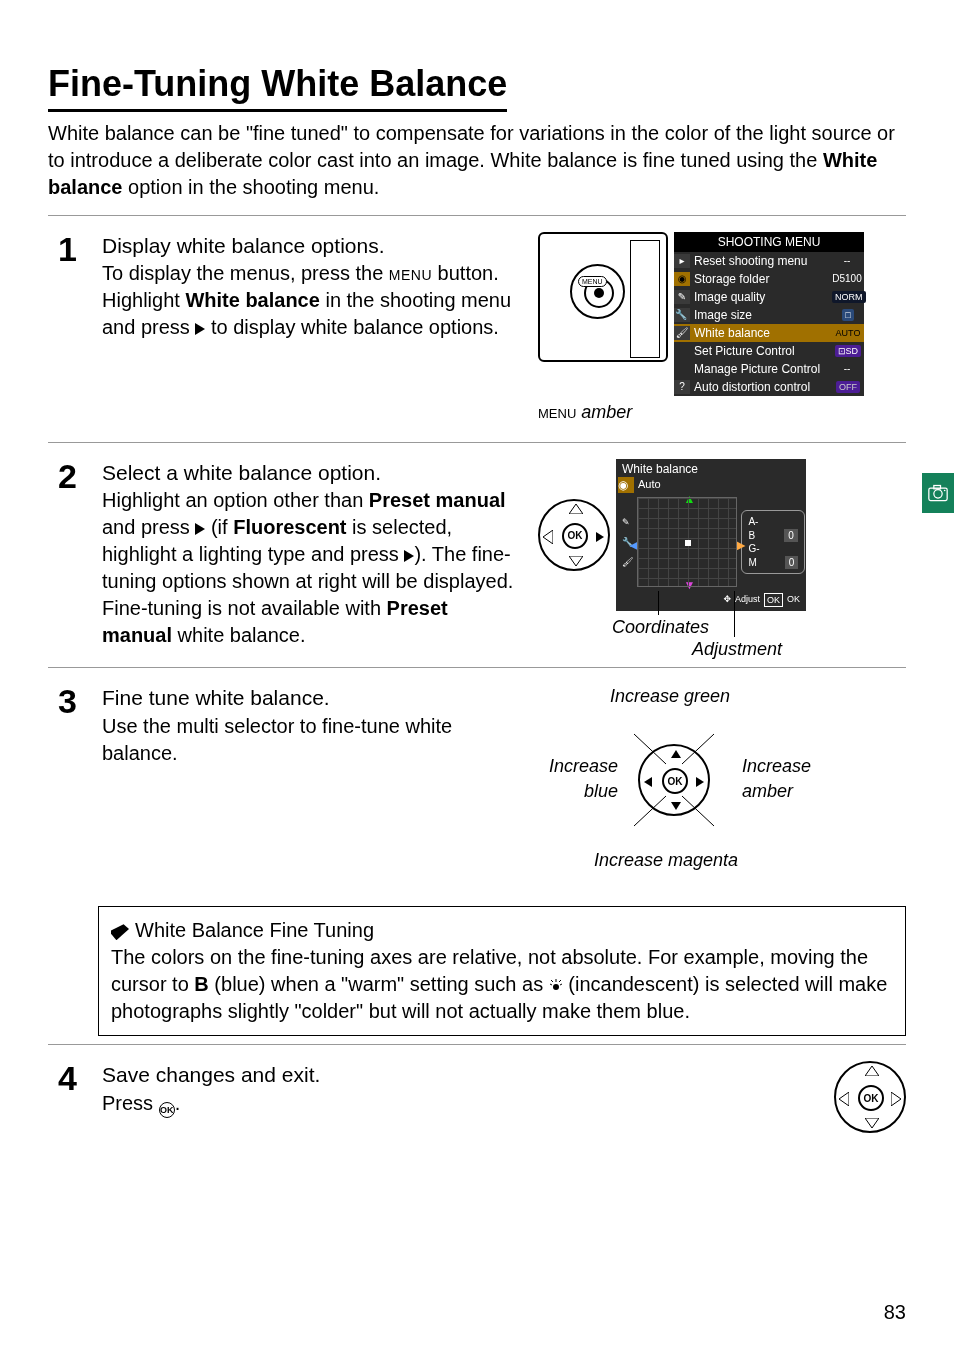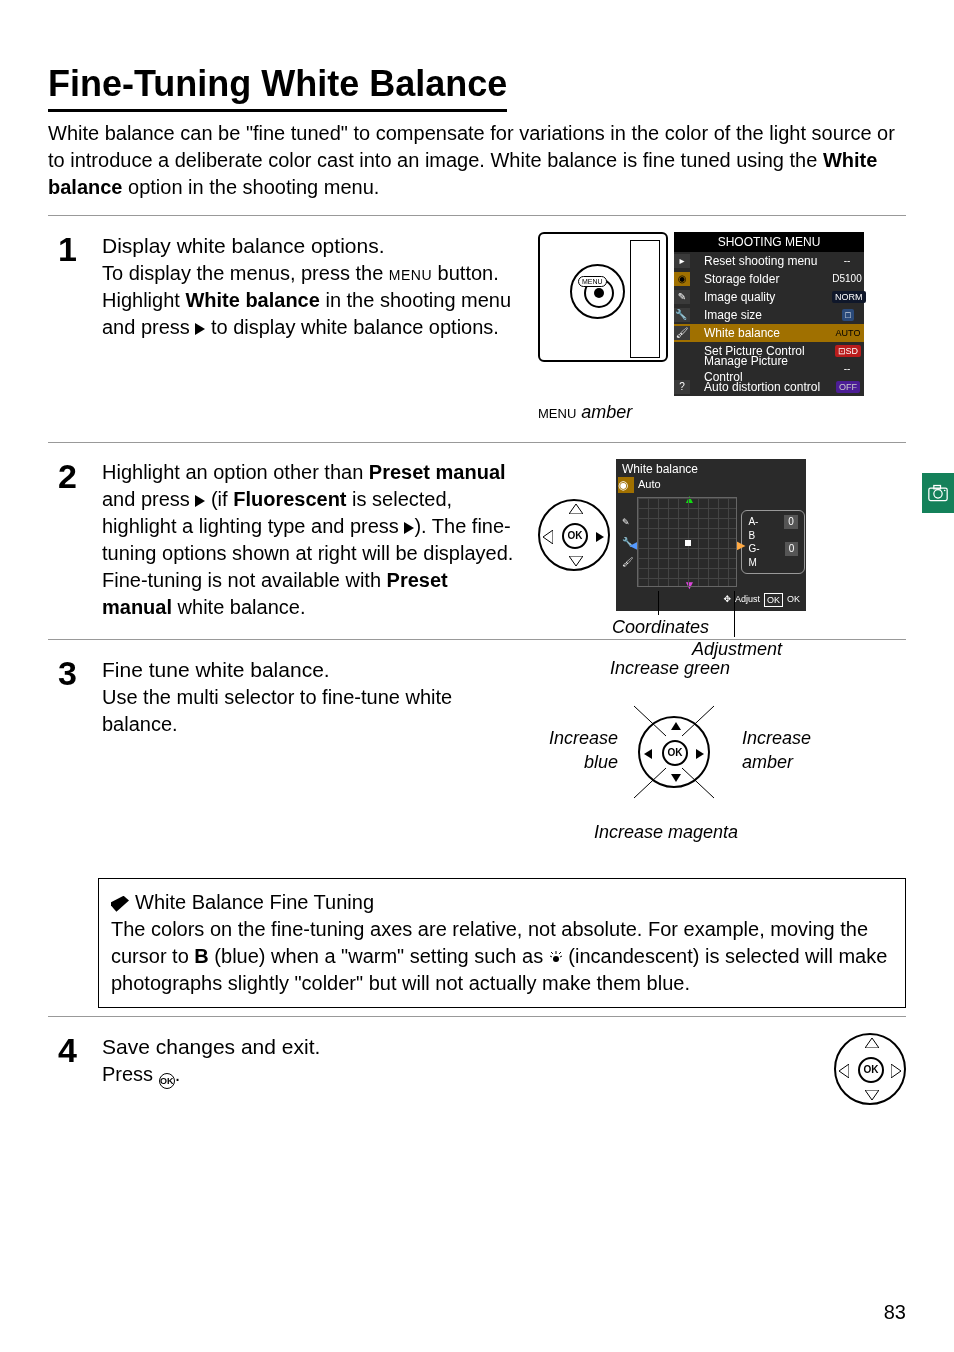--- a/index.html
+++ b/index.html
@@ -38,39 +38,39 @@
   .camera-back .circle { position: absolute; left: 30px; top: 30px; width: 55px; height: 55px; border: 2px solid #000; border-radius: 50%; }
   .camera-back .circle::after { content: ""; position: absolute; left: 12px; top: 12px; width: 26px; height: 26px; border: 2px solid #000; border-radius: 50%; }
   .camera-back .dot { position: absolute; left: 22px; top: 22px; width: 10px; height: 10px; background: #000; border-radius: 50%; }
   .camera-back .menu-text { position: absolute; left: 38px; top: 42px; font-size: 7px; border: 1px solid #000; border-radius: 6px; padding: 0 3px; background: #fff; }
 
   
   .shooting-menu { width: 190px; font-size: 12px; color: #fff; background: #2a2a2a; }
   .shooting-menu .title { background: #000; text-align: center; padding: 2px 0; font-size: 12px; }
   .shooting-menu .row2 { display: flex; align-items: center; height: 18px; }
   .shooting-menu .tab { width: 16px; text-align: center; font-size: 10px; }
-  .shooting-menu .label { flex: 1; padding-left: 14px; }
+  .shooting-menu .label { flex: 1; padding-left: 4px; }
   .shooting-menu .val { width: 34px; text-align: center; font-size: 10px; }
   .shooting-menu .hl { background: #a07000; }
   .tab-cam { background: #a07000; color: #000; }
   .tab-pencil { background: #3a3a3a; }
   .tab-wrench { background: #3a3a3a; }
   .tab-brush { background: #3a3a3a; }
   .tab-play { background: #3a3a3a; }
   .tab-q { background: #3a3a3a; }
 
   
   .wb-panel { width: 190px; background: #2a2a2a; color: #fff; font-size: 12px; padding: 2px; }
   .wb-panel .titlebar { display: flex; height: 16px; }
   .wb-panel .titlebar .t { flex: 1; padding-left: 4px; }
   .wb-panel .body { display: flex; gap: 4px; align-items: center; padding: 4px; }
   .wb-grid { width: 100px; height: 90px; position: relative; background: repeating-linear-gradient(#444 0 1px, transparent 1px 10px), repeating-linear-gradient(90deg, #444 0 1px, transparent 1px 10px); border: 1px solid #666; }
   .wb-grid .center { position: absolute; left: 47px; top: 42px; width: 6px; height: 6px; background: #fff; }
   .ab-gm { border: 1px solid #999; border-radius: 6px; padding: 4px 6px; font-size: 10px; }
-  .ab-gm div { display: flex; gap: 22px; align-items: flex-start; }
+  .ab-gm div { display: flex; gap: 22px; align-items: flex-end; }
   .ab-gm .box { background: #555; width: 16px; text-align: center; }
   .wb-footer { display: flex; justify-content: flex-end; gap: 4px; font-size: 9px; padding: 2px 4px; }
 
   
   .ok-selector { width: 72px; height: 72px; position: relative; }
   .ok-selector .outer { width: 72px; height: 72px; border: 2px solid #000; border-radius: 50%; position: relative; }
   .ok-selector .inner { position: absolute; left: 22px; top: 22px; width: 26px; height: 26px; border: 2px solid #000; border-radius: 50%; display: flex; align-items: center; justify-content: center; font-size: 10px; font-weight: 700; }
   .ok-selector .tri { position: absolute; width: 0; height: 0; border-style: solid; }
   .ok-selector .up { top: 4px; left: 31px; border-width: 0 5px 8px 5px; border-color: transparent transparent #000 transparent; }
   .ok-selector .down { bottom: 4px; left: 31px; border-width: 8px 5px 0 5px; border-color: #000 transparent transparent transparent; }
@@ -106,21 +106,21 @@
   .coord-callouts { position: relative; width: 200px; }
   .coord-callouts .c1 { position: absolute; left: 40px; top: 0; }
   .coord-callouts .c2 { position: absolute; left: 120px; top: 22px; }
   .coord-callouts .line1 { position:absolute; left:86px; top:-24px; width:1px; height:24px; background:#000;}
   .coord-callouts .line2 { position:absolute; left:162px; top:-24px; width:1px; height:46px; background:#000;}
 
   .valpill { display:inline-block; background:#4c1d95; color:#fff; font-size:9px; padding:0 3px; border-radius:2px; margin-left:2px;}
   .valpill.norm { background:#0f172a; }
   .valpill.auto { background:#a07000; color:#000; }
   .valpill.off { color:#ccc; }
-  .valpill.sd { background:#b91c1c; }
+  .valpill.sd { background:#4c1d95; }
   .valpill.img { background:#2a4a7a; }
 </style>
 </head>
 <body>
 
 
 
 <h1>Fine-Tuning White Balance</h1>
 <p class="intro">
   <span>White balance can be "fine tuned" to compensate for variations in the color of the light source or to introduce a deliberate color cast into an image.  White balance is fine tuned using the </span><b>White balance</b><span> option in the shooting menu.</span>
@@ -195,20 +195,21 @@
     </div>
   </div>
 </div>
 
 <div class="hr"></div>
 
 
 <div class="step">
   <div class="stepnum">2</div>
   <div class="stepbody">
+    <div class="steptitle">Select a white balance option.</div>
     <div>
       <span>Highlight an option other than </span><b>Preset manual</b><span> and press </span><span class="triRight"></span><span> (if </span><b>Fluorescent</b><span> is selected, highlight a lighting type and press </span><span class="triRight"></span><span>).  The fine-tuning options shown at right will be displayed.  Fine-tuning is not available with </span><b>Preset manual</b><span> white balance.</span>
     </div>
   </div>
   <div class="stepimg" style="align-items:center;">
     <div class="row" style="align-items:center;">
       <div class="ok-selector">
         <div class="outer">
           <div class="inner">OK</div>
           <svg style="position:absolute;top:3px;left:29px;" width="14" height="10">

